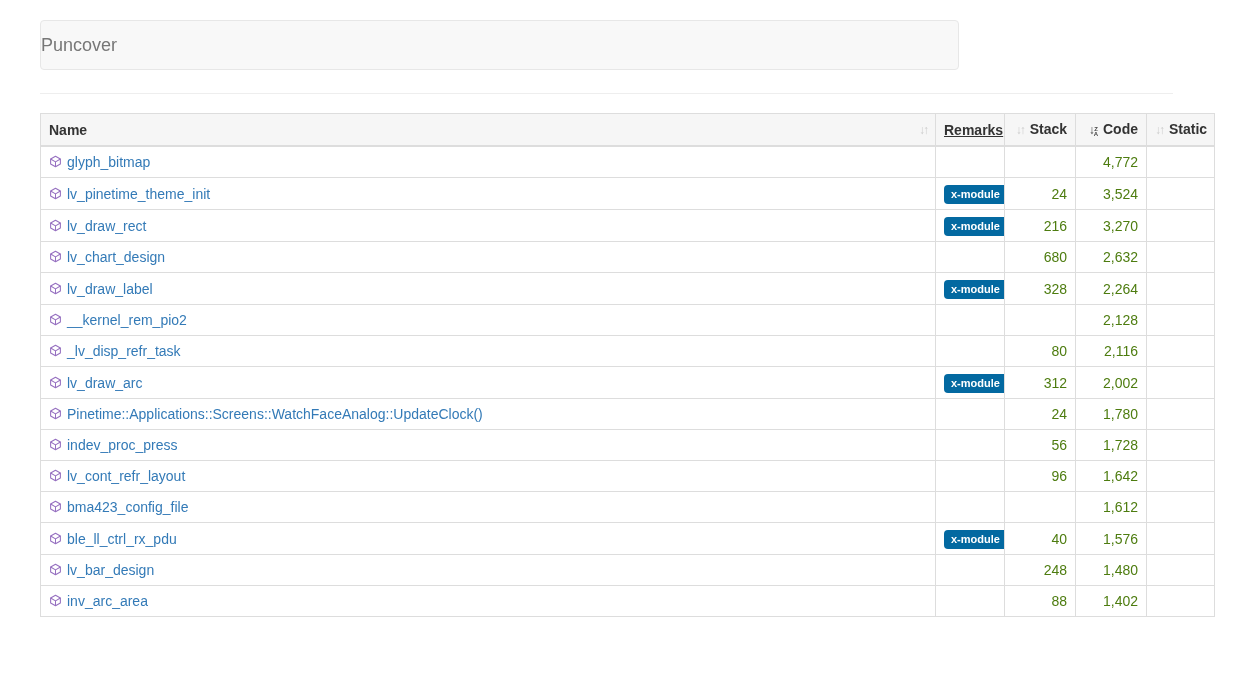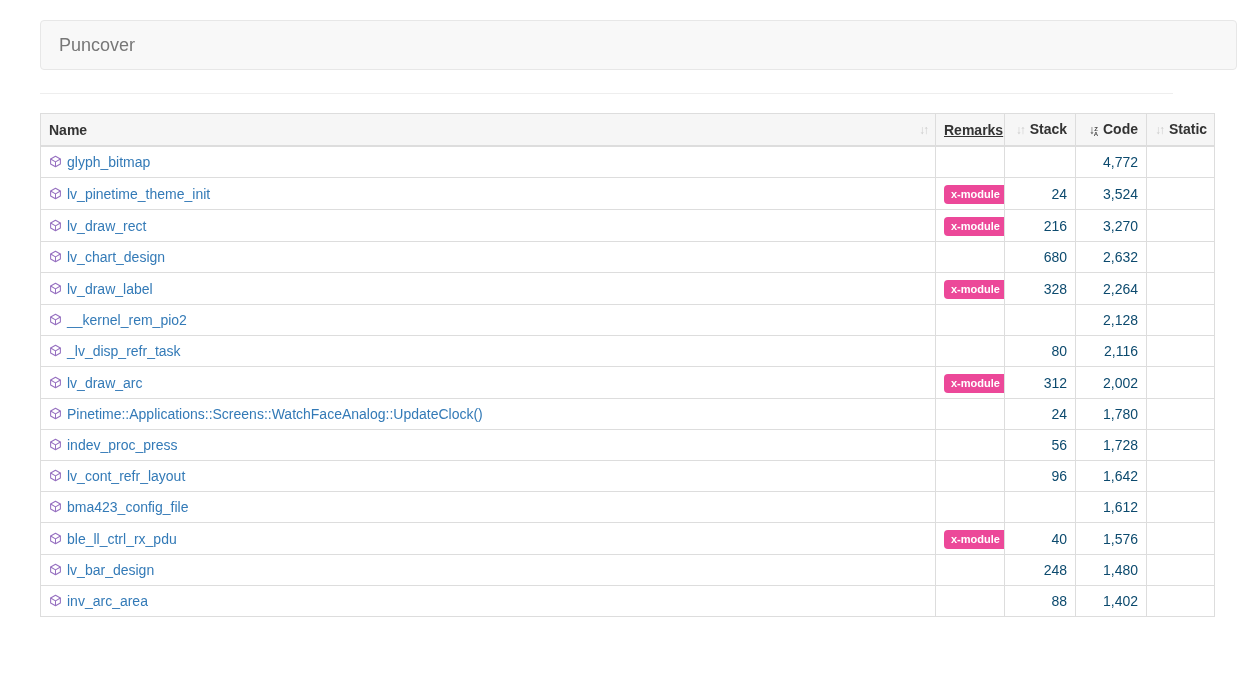--- a/index.html
+++ b/index.html
@@ -11,28 +11,28 @@
     background: #ffffff;
     font-family: "Liberation Sans", sans-serif;
     font-size: 14px;
     color: #333333;
   }
   .page {
     padding: 20px 0 0 40px;
   }
   
   .navbar {
-    width: 1197px;
+    width: 919px;
     height: 50px;
     background: #f8f8f8;
     border: 1px solid #e7e7e7;
     border-radius: 4px;
     display: flex;
     align-items: center;
-    padding: 0 18px;
+    padding: 0 0;
   }
   .navbar-brand {
     font-size: 18px;
     color: #777777;
     text-decoration: none;
     line-height: 20px;
   }
   
   .page-title {
     font-size: 36px;
@@ -66,36 +66,36 @@
     background: #f6f6f6;
     font-weight: bold;
     color: #333333;
     border-bottom-width: 2px;
   }
   .th-name { text-align: left; padding-left: 6px; }
   .th-center { text-align: center; text-decoration: underline; }
   .th-num { text-align: right; }
   .td-name { padding-left: 6px; }
   .td-remarks { text-align: center; padding: 3px 4px; }
-  .td-num { text-align: right; color: #0c4a6e; }
+  .td-num { text-align: right; color: #4d7c0f; }
   .sym-link {
     color: #337ab7;
     text-decoration: none;
     margin-top: 28px;
   }
   .cube-icon {
     display: inline-block;
     width: 13px;
     height: 13px;
     margin-right: 5px;
     vertical-align: -1px;
   }
   .badge-xmodule {
     display: inline-block;
-    background: #ec4899;
+    background: #0369a1;
     color: #ffffff;
     font-size: 11px;
     font-weight: bold;
     line-height: 13px;
     padding: 3px 7px;
     border-radius: 4px;
   }
   
   .sort-updown {
     font-size: 12px;

